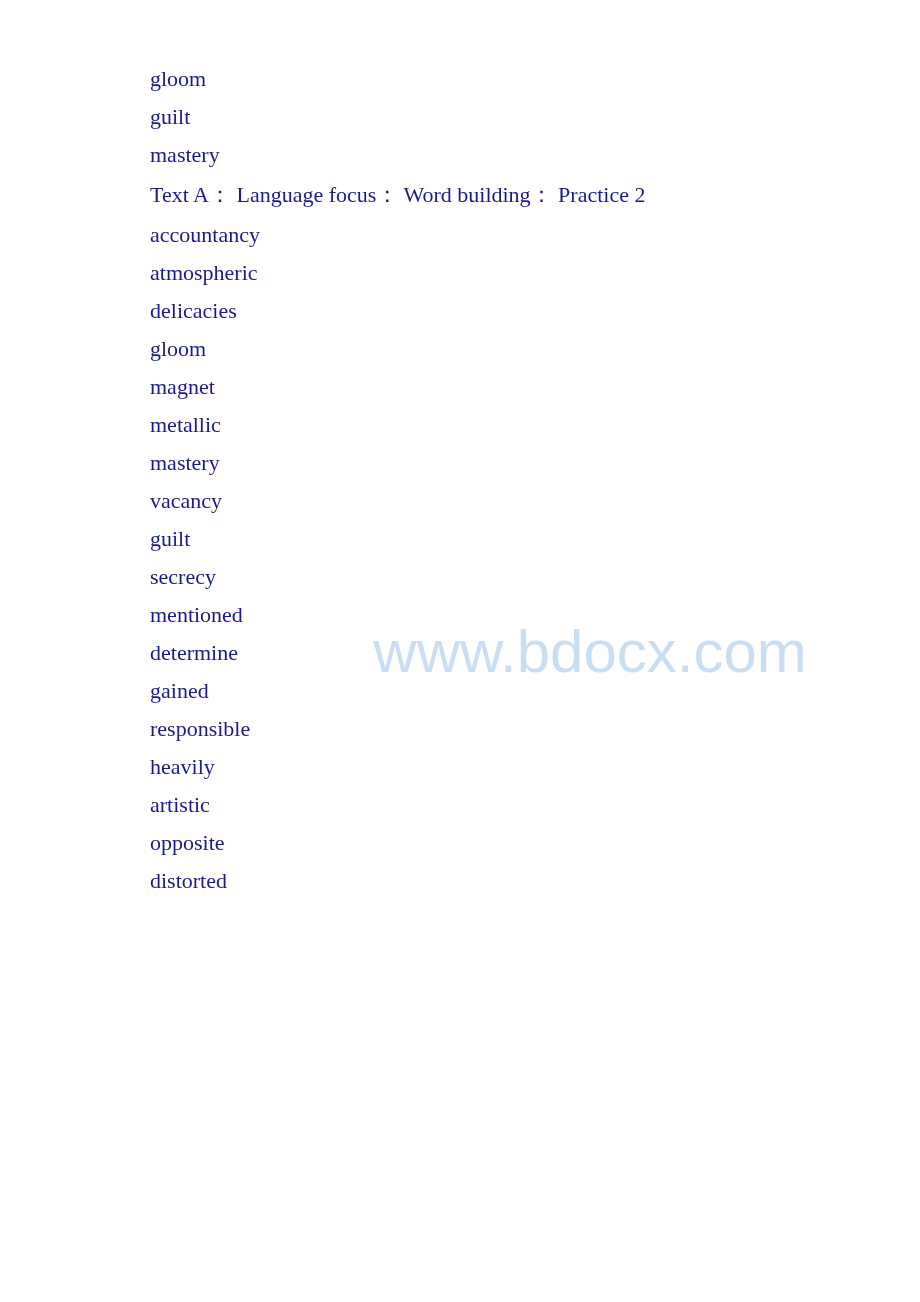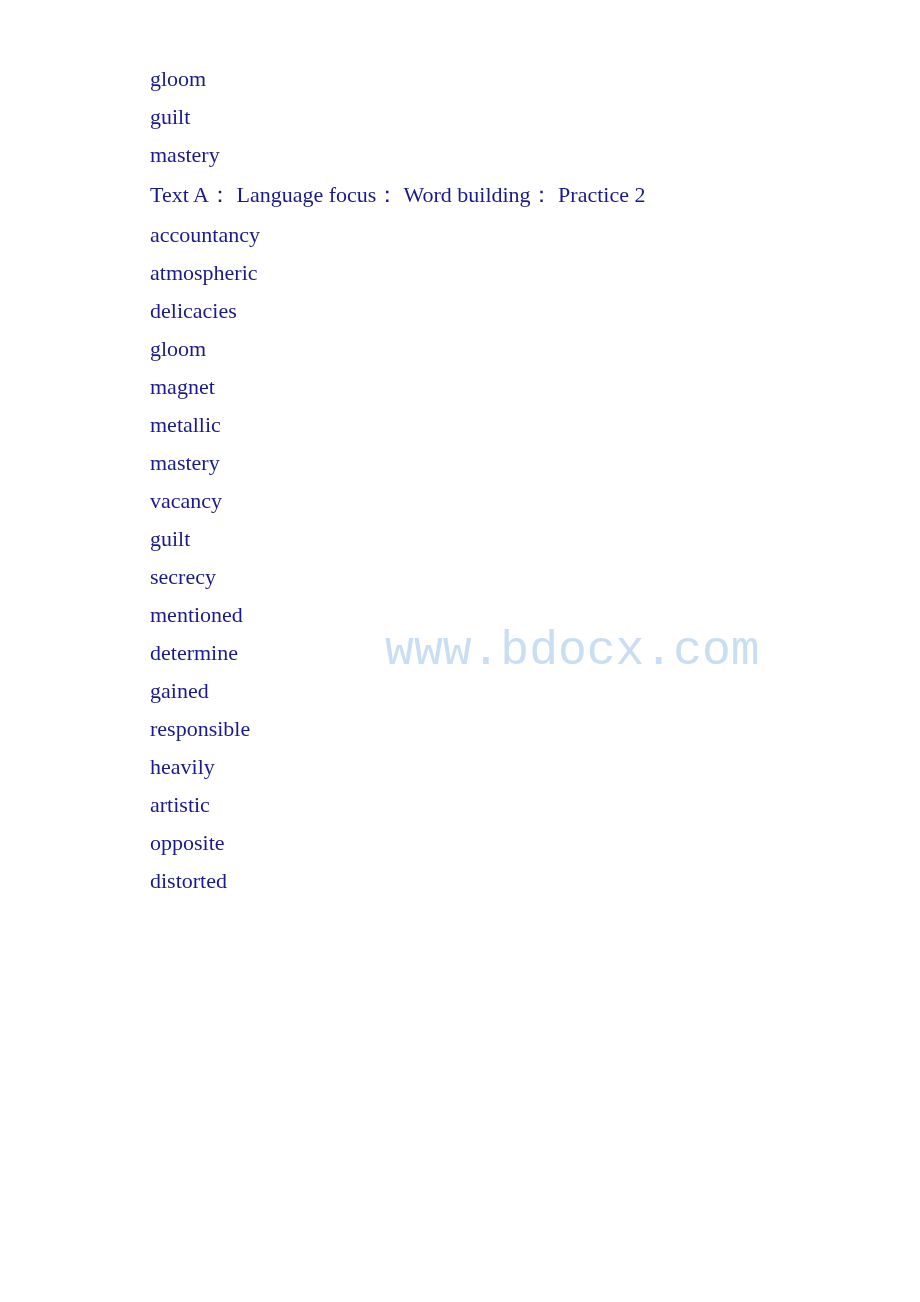--- a/index.html
+++ b/index.html
@@ -32,23 +32,23 @@
       padding: 10px 0;
       display: block;
       white-space: nowrap;
     }
 
     .watermark {
       position: fixed;
       top: 50%;
       left: 50%;
       transform: translate(-20%, -50%);
-      font-size: 48px;
+      font-size: 60px;
       color: rgba(100, 160, 220, 0.35);
-      font-family: Liberation Mono, monospace;
+      font-family: Liberation Sans, sans-serif;
       pointer-events: none;
       white-space: nowrap;
       z-index: 999;
     }
   </style>
 </head>
 <body>
 
 <div class="watermark">www.bdocx.com</div>
 

